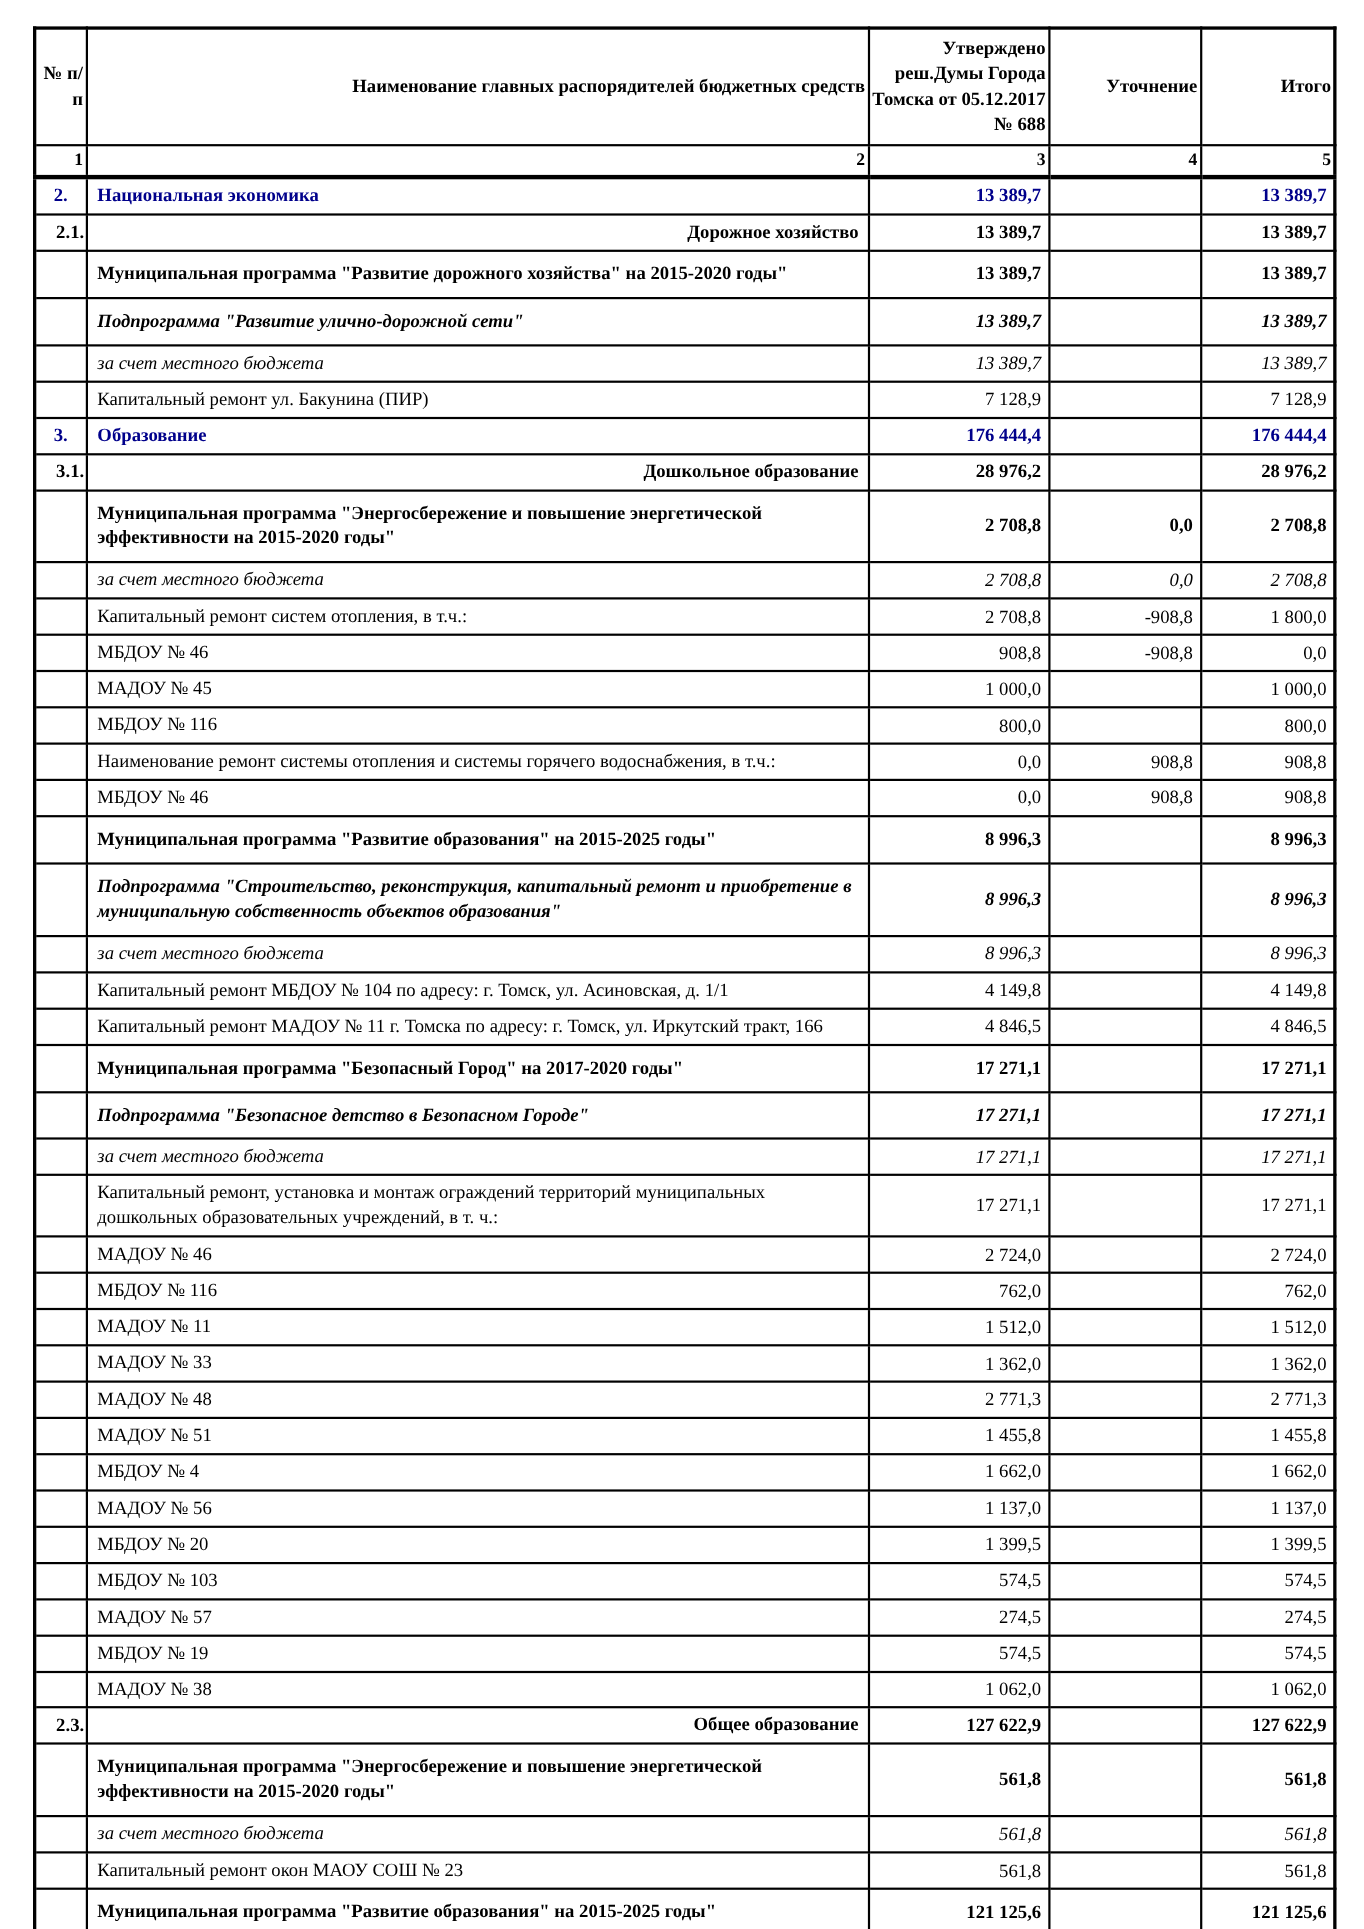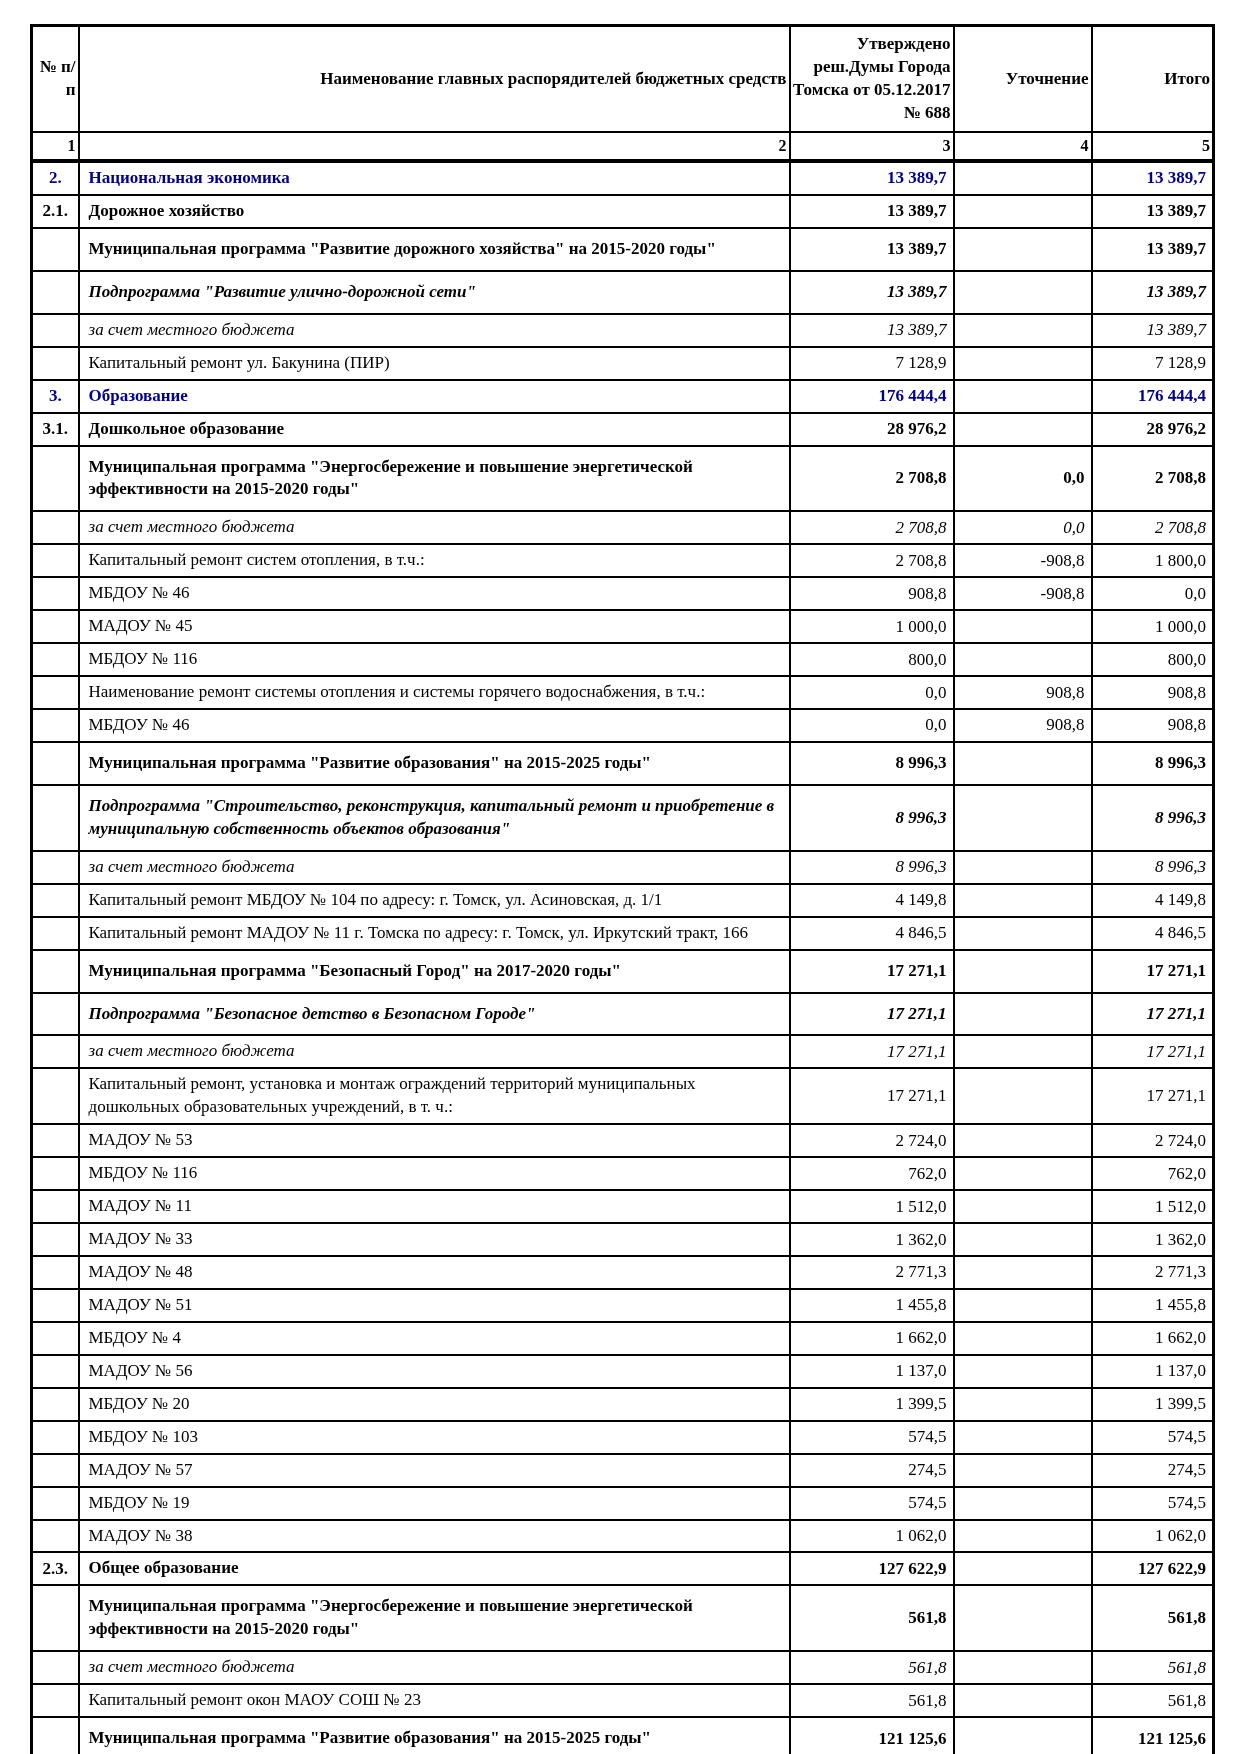--- a/index.html
+++ b/index.html
@@ -24,21 +24,21 @@
   tr.header-nums th {
     height:22px; padding:2px; font-size:16px;
     border-bottom:4px solid var(--border-color,#000);
   }
   td.c-num   { text-align:center; vertical-align:middle; font-size:17px; padding:2px 1px; }
   td.c-name  { text-align:left;  vertical-align:middle; font-size:17px; padding:4px 8px 4px 9px; line-height:1.35; }
   td.c-approved, td.c-adjustment, td.c-total {
     text-align:right; vertical-align:middle; font-size:17px; padding:4px 6px; white-space:nowrap;
   }
   tr.section td    { font-weight:bold; color:var(--section-color,#00008B); }
-  tr.subsection td { font-weight:bold; }
+  tr.subsection td { font-weight:bold;text-align:right; }
   tr.program td    { font-weight:bold; }
   tr.program td.c-name, tr.subprogram td.c-name { padding-top:9px; padding-bottom:9px; }
   tr.subprogram td { font-weight:bold; font-style:italic; }
   tr.budget td     { font-style:italic; }
 </style>
 </head>
 <body>
 
 <div class="page">
   <table class="doc">
@@ -236,21 +236,21 @@
         </tr>
         <tr class="detail">
           <td class="c-num"></td>
           <td class="c-name">Капитальный ремонт, установка и монтаж ограждений территорий муниципальных дошкольных образовательных учреждений, в т. ч.:</td>
           <td class="c-approved">17 271,1</td>
           <td class="c-adjustment"></td>
           <td class="c-total">17 271,1</td>
         </tr>
         <tr class="detail">
           <td class="c-num"></td>
-          <td class="c-name">МАДОУ № 53</td>
+          <td class="c-name">МАДОУ № 46</td>
           <td class="c-approved">2 724,0</td>
           <td class="c-adjustment"></td>
           <td class="c-total">2 724,0</td>
         </tr>
         <tr class="detail">
           <td class="c-num"></td>
           <td class="c-name">МБДОУ № 116</td>
           <td class="c-approved">762,0</td>
           <td class="c-adjustment"></td>
           <td class="c-total">762,0</td>

